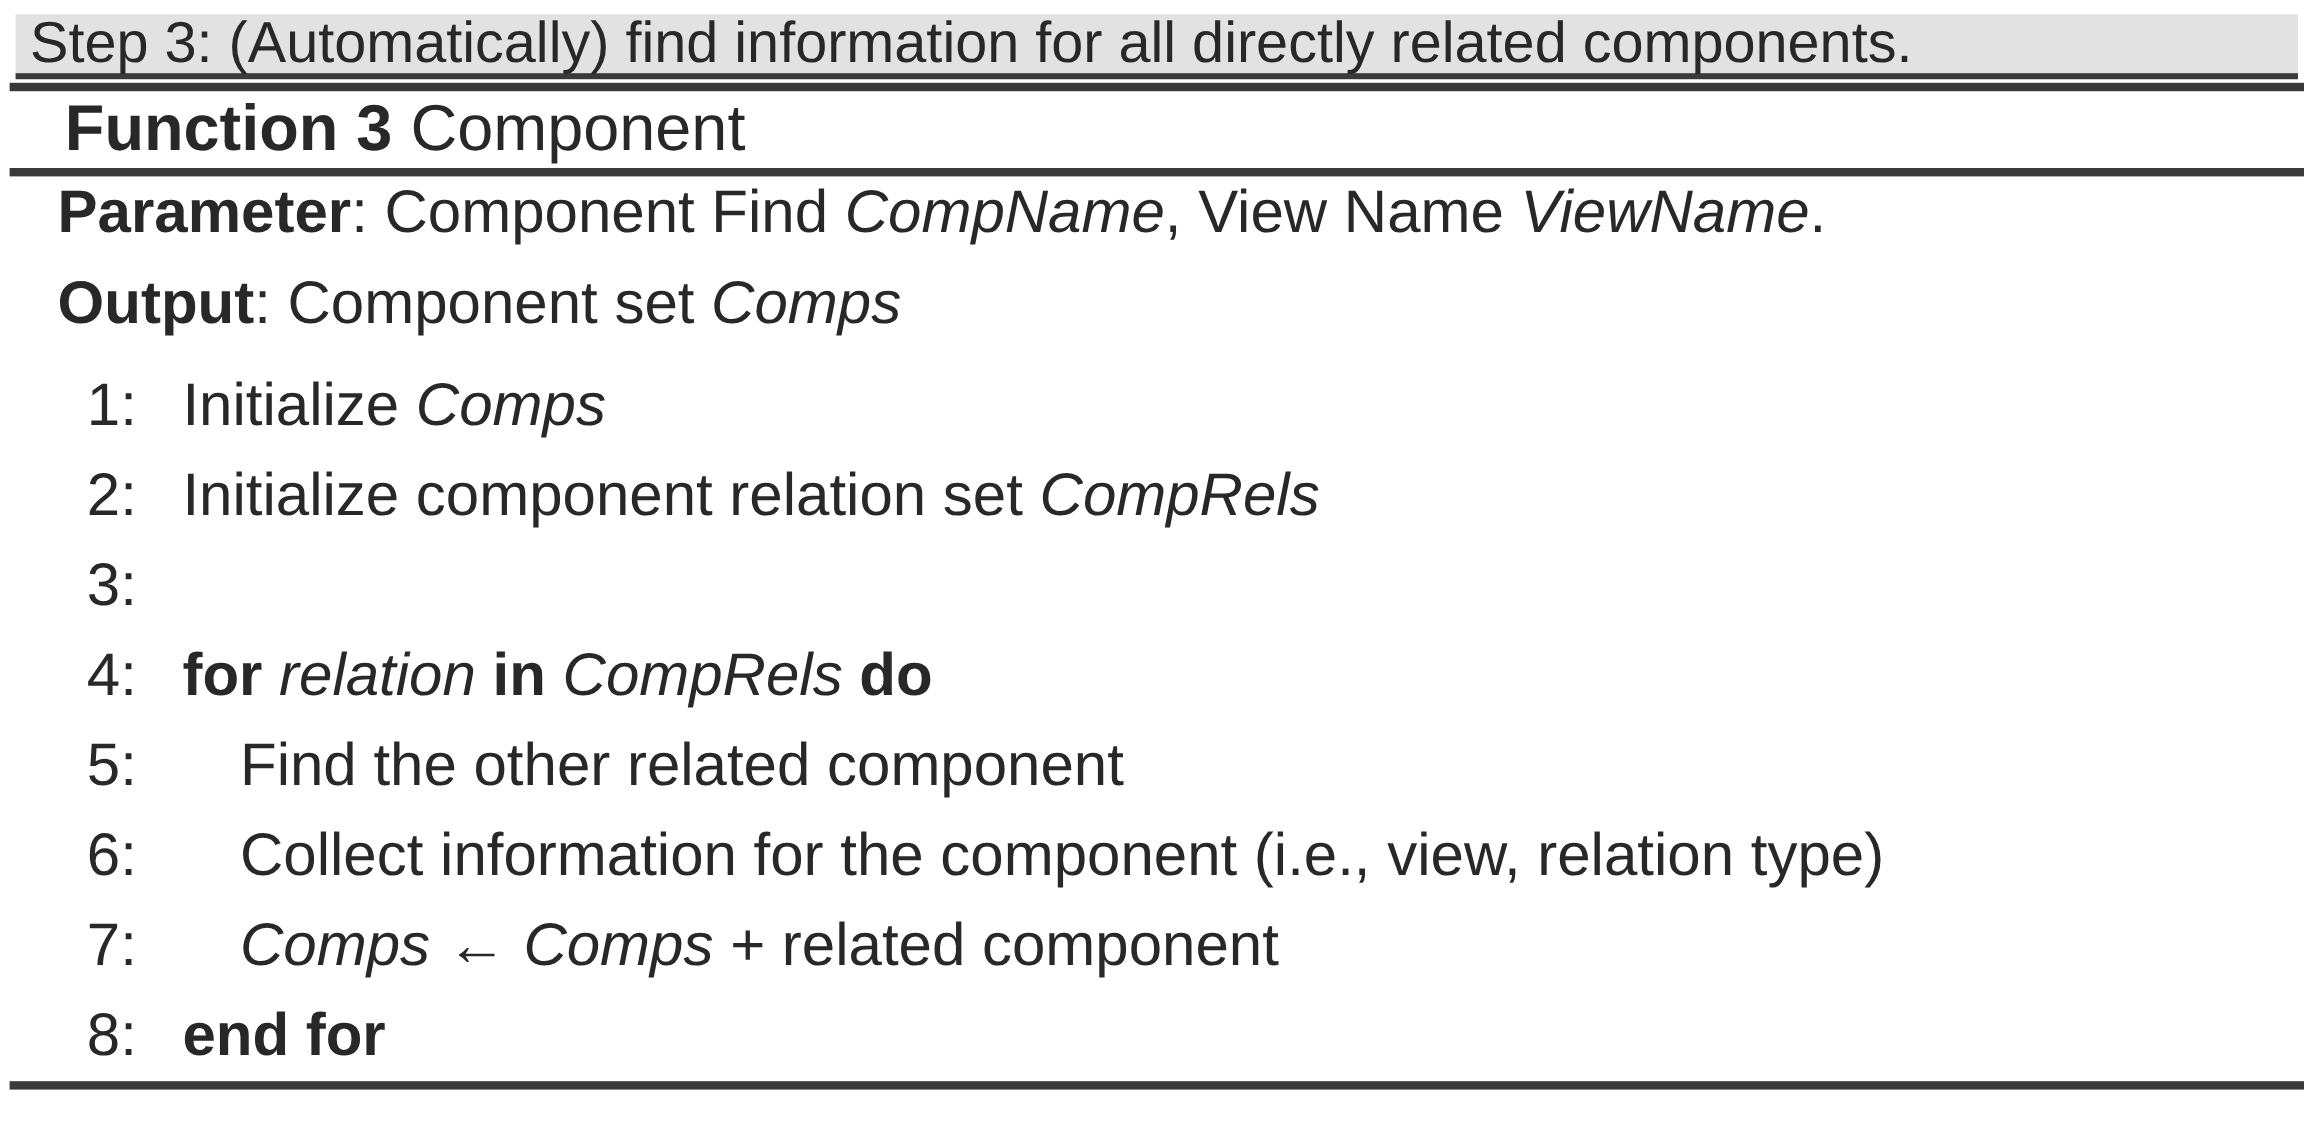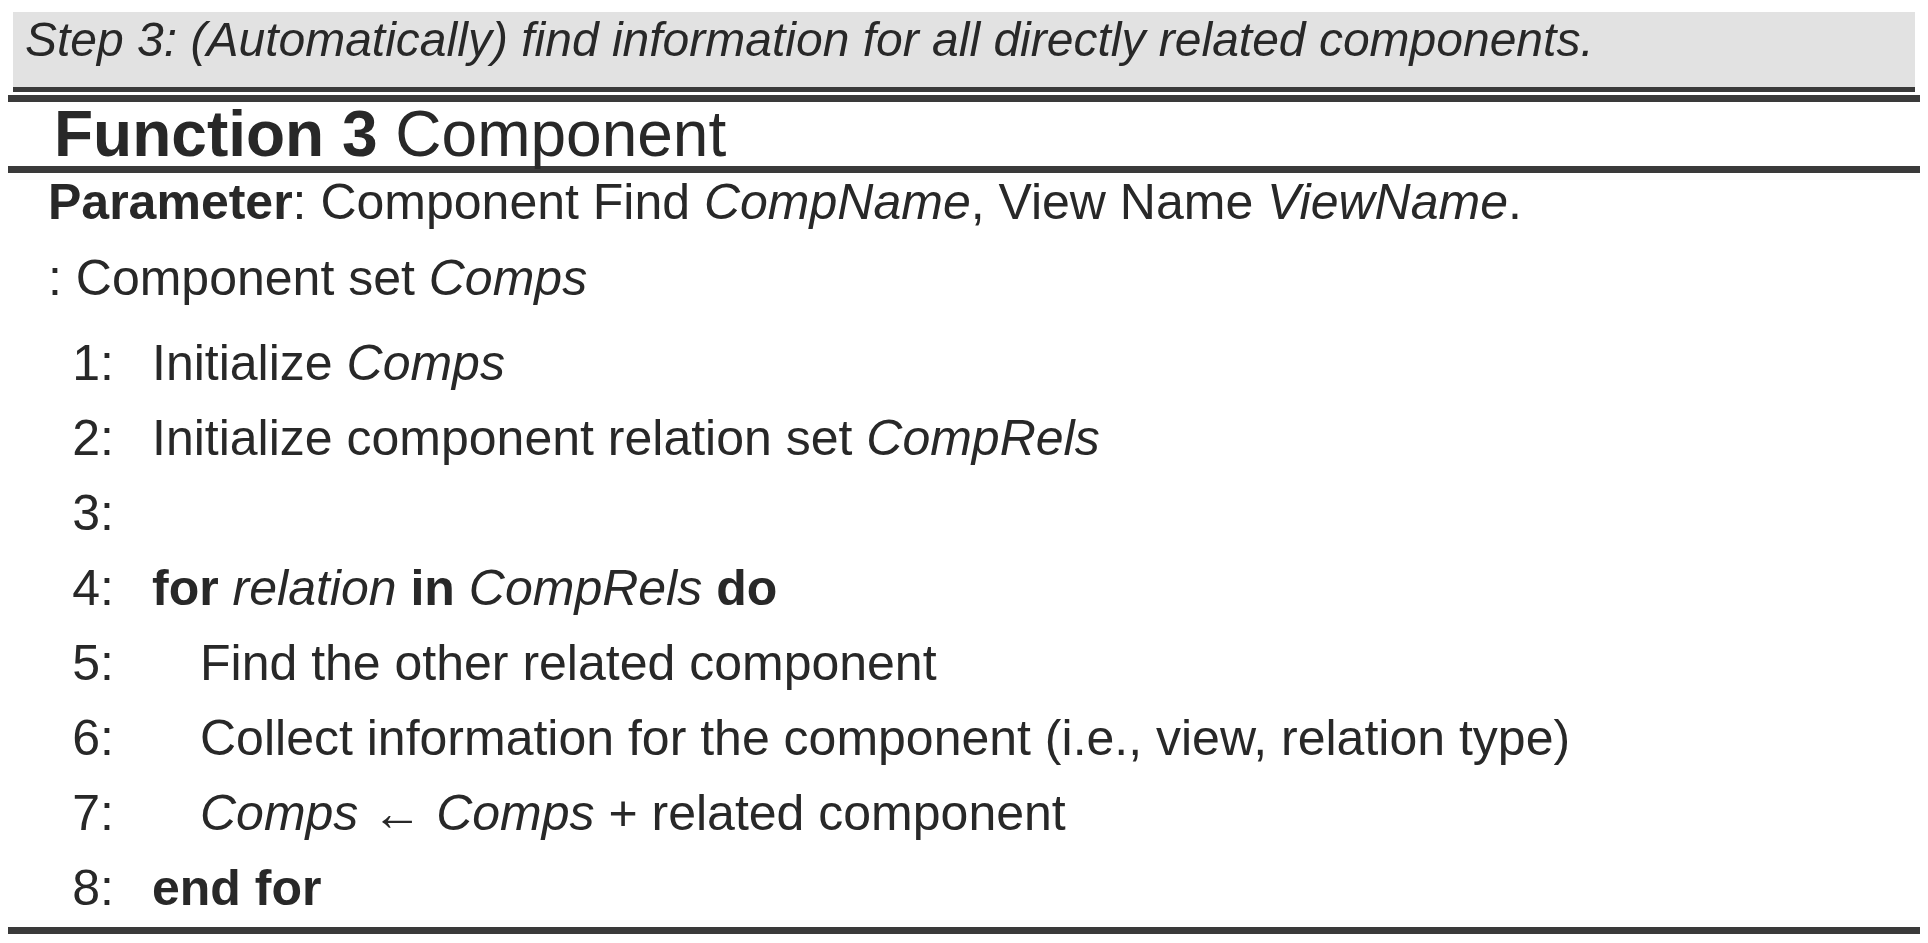--- a/index.html
+++ b/index.html
@@ -9,31 +9,31 @@
   }
   *{box-sizing:border-box;}
   html,body{margin:0;padding:0;}
   body{
     width:1928px;height:943px;background:#ffffff;
     font-family:"Liberation Sans", sans-serif;
     color:var(--text);
   }
   .figure{padding:12px 8px 0 8px;}
   .header-band{
-    margin:0 5px;height:80px;background:var(--highlight);
+    margin:0 5px;height:54px;background:var(--highlight);
     border-bottom:5px solid var(--rule);
-    display:flex;padding:0 12px;
-    font-size:48px;white-space:pre;font-style:italic;
+    display:flex;align-items:center;padding:0 12px;
+    font-size:48px;white-space:pre;
   }
   .rule{height:7px;background:var(--rule);}
   .rule-top{margin-top:3px;}
   .rule-bottom{margin-top:2px;}
   .function-row{
-    height:64px;display:flex;align-items:center;
-    padding-left:46px;font-size:64px;white-space:pre;
+    height:64px;display:flex;
+    padding-left:46px;font-size:54px;white-space:pre;
   }
   .body-row{
     height:76px;display:flex;align-items:flex-start;
     padding-left:40px;font-size:50px;white-space:pre;
   }
   .code-line{
     height:75px;display:flex;align-items:center;
     font-size:50px;white-space:pre;
   }
   .line-num{width:106px;text-align:right;flex:none;}
@@ -46,21 +46,21 @@
 <body>
 
 <div class="figure">
   <div class="header-band">
     <span>Step 3: (Automatically) find information for all directly related components.</span>
   </div>
   <div class="rule rule-top"></div>
   <div class="function-row"><span class="seg-b">Function 3</span><span class="seg-n"> Component</span></div>
   <div class="rule"></div>
   <div class="body-row"><span class="seg-b">Parameter</span><span class="seg-n">: Component Find </span><span class="seg-i">CompName</span><span class="seg-n">, View Name </span><span class="seg-i">ViewName</span><span class="seg-n">.</span></div>
-  <div class="body-row"><span class="seg-n">: Component set </span><span class="seg-i">Comps</span></div>
+  <div class="body-row"><span class="seg-b">Output</span><span class="seg-n">: Component set </span><span class="seg-i">Comps</span></div>
   <div>
       <div class="code-line"><span class="line-num">1:</span><span class="line-text"><span class="seg-n">Initialize </span><span class="seg-i">Comps</span></span></div>
       <div class="code-line"><span class="line-num">2:</span><span class="line-text"><span class="seg-n">Initialize component relation set </span><span class="seg-i">CompRels</span></span></div>
       <div class="code-line"><span class="line-num">3:</span></div>
       <div class="code-line"><span class="line-num">4:</span><span class="line-text"><span class="seg-b">for</span><span class="seg-n"> </span><span class="seg-i">relation</span><span class="seg-n"> </span><span class="seg-b">in</span><span class="seg-n"> </span><span class="seg-i">CompRels</span><span class="seg-n"> </span><span class="seg-b">do</span></span></div>
       <div class="code-line nested"><span class="line-num">5:</span><span class="line-text"><span class="seg-n">Find the other related component</span></span></div>
       <div class="code-line nested"><span class="line-num">6:</span><span class="line-text"><span class="seg-n">Collect information for the component (i.e., view, relation type)</span></span></div>
       <div class="code-line nested"><span class="line-num">7:</span><span class="line-text"><span class="seg-i">Comps</span><span class="seg-n"> ← </span><span class="seg-i">Comps</span><span class="seg-n"> + related component</span></span></div>
       <div class="code-line"><span class="line-num">8:</span><span class="line-text"><span class="seg-b">end for</span></span></div>
     </div>

